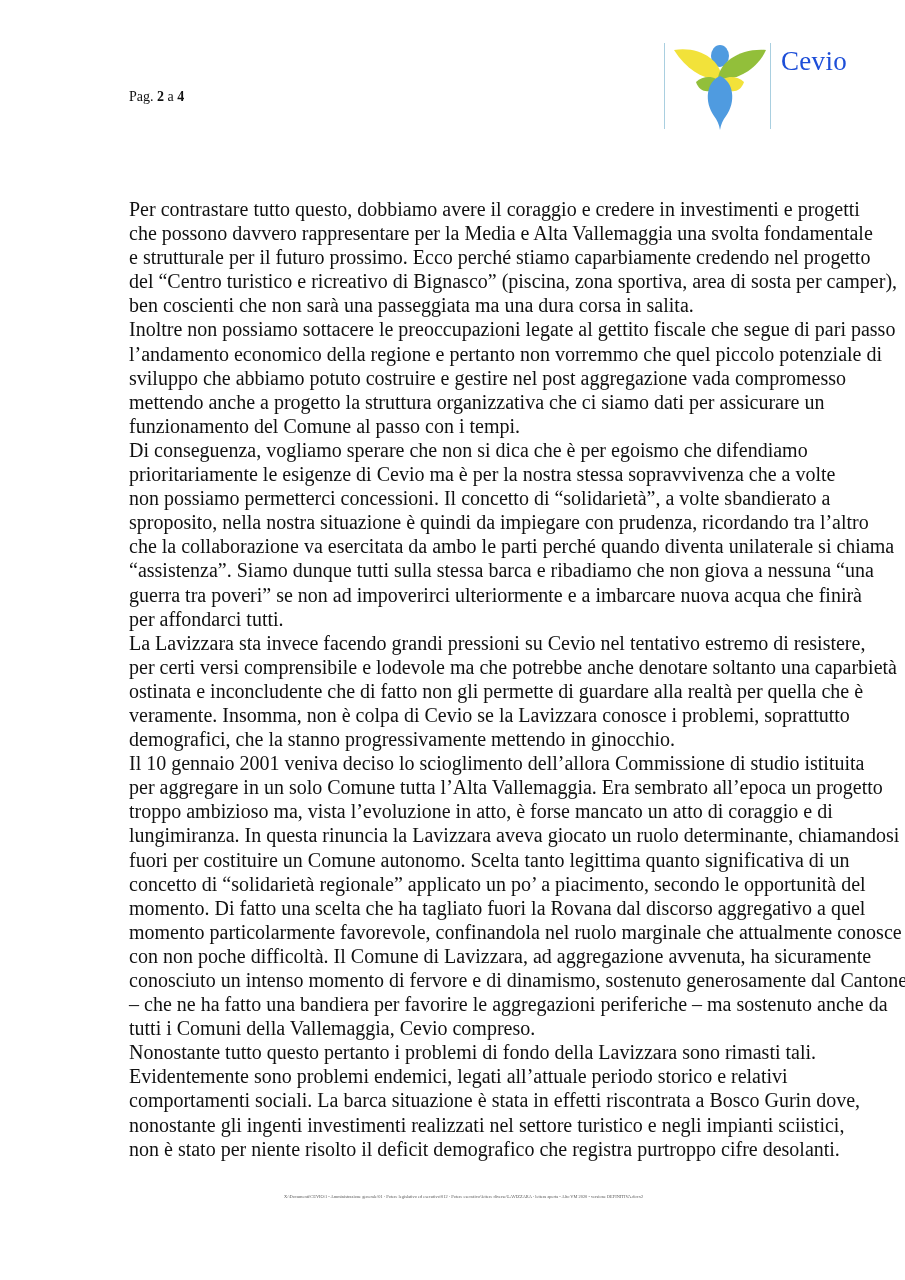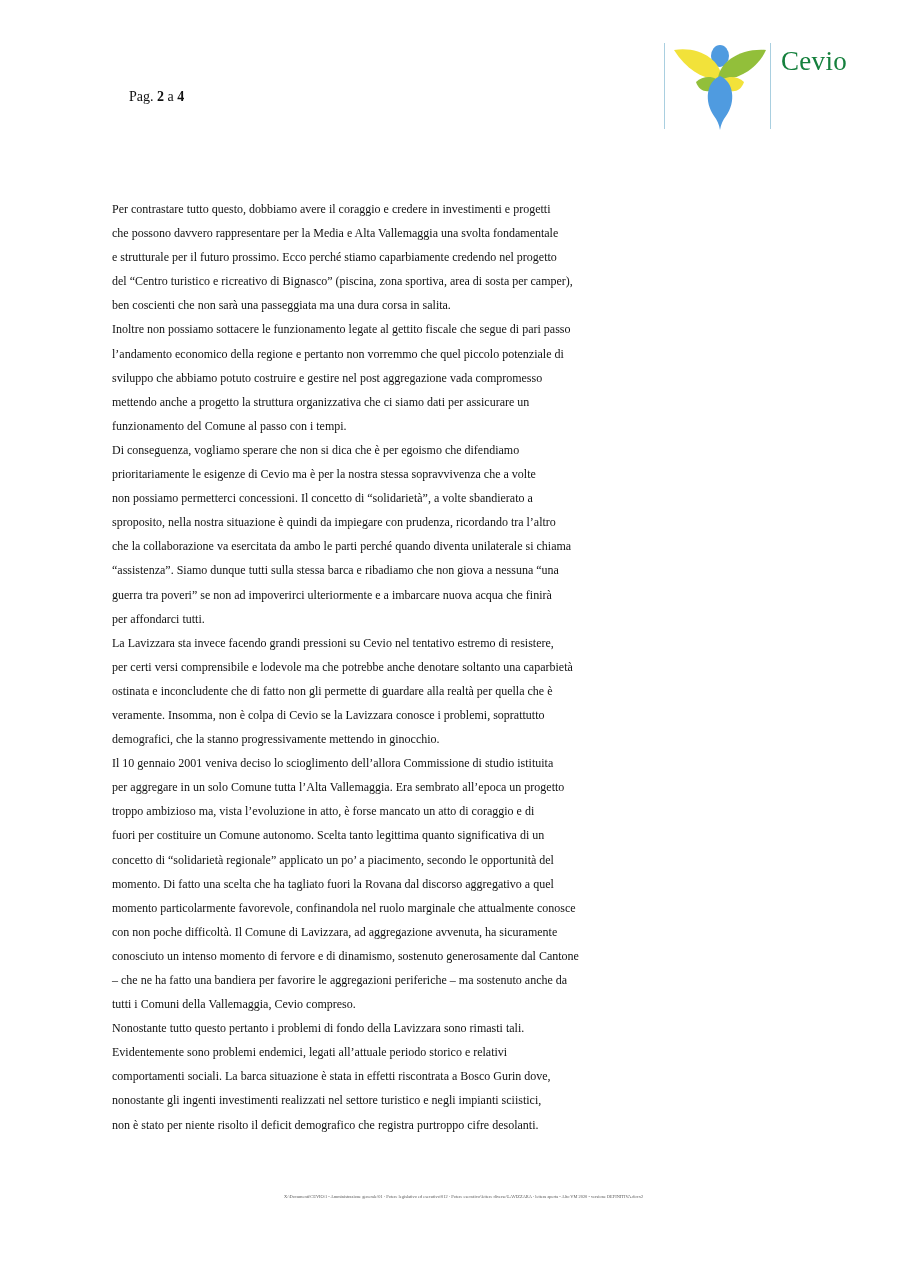--- a/index.html
+++ b/index.html
@@ -5,24 +5,24 @@
   html, body { margin: 0; padding: 0; background: #ffffff; }
   body { width: 905px; height: 1280px; position: relative; overflow: hidden;
          font-family: "Liberation Serif", "DejaVu Serif", serif; color: #111; }
   .page-num { position: absolute; left: 129px; top: 89px; font-size: 14px; font-family: Liberation Serif, serif; }
   .page-num b { font-weight: bold; }
   .logo { position: absolute; left: 660px; top: 40px; width: 200px; height: 95px; }
   .logo .vline { position: absolute; top: 3px; width: 1px; height: 86px; background: #a9cfe0; }
   .logo .vline.l { left: 4px; }
   .logo .vline.r { left: 110px; }
   .logo svg { position: absolute; left: 10px; top: 2px; }
-  .logo .brand { position: absolute; left: 121px; top: 6px; font-size: 27px; color: #15803d;
+  .logo .brand { position: absolute; left: 121px; top: 6px; font-size: 27px; color: #1d4ed8;
                  font-family: "Liberation Serif", "DejaVu Serif", serif; letter-spacing: 0.3px; }
-  .body { position: absolute; left: 112px; top: 197px; width: 720px;
-          font-size: 12px; line-height: 24.1px; white-space: nowrap; }
+  .body { position: absolute; left: 129px; top: 197px; width: 720px;
+          font-size: 20px; line-height: 24.1px; white-space: nowrap; }
   .body .ln { display: block; height: 24.1px; }
   .footer { position: absolute; left: 284px; top: 1194px; font-size: 4.4px; color: #555;
             font-family: "Liberation Serif", serif; white-space: nowrap; }
 </style>
 </head>
 <body>
 
 <div class="page-num">
   <span>Pag.</span>
   <b>2</b>
@@ -49,41 +49,42 @@
   </svg>
   <div class="brand">Cevio</div>
 </div>
 
 <div class="body" id="body">
     <span class="ln">Per contrastare tutto questo, dobbiamo avere il coraggio e credere in investimenti e progetti</span>
     <span class="ln">che possono davvero rappresentare per la Media e Alta Vallemaggia una svolta fondamentale</span>
     <span class="ln">e strutturale per il futuro prossimo. Ecco perché stiamo caparbiamente credendo nel progetto</span>
     <span class="ln">del “Centro turistico e ricreativo di Bignasco” (piscina, zona sportiva, area di sosta per camper),</span>
     <span class="ln">ben coscienti che non sarà una passeggiata ma una dura corsa in salita.</span>
-    <span class="ln">Inoltre non possiamo sottacere le funzionamento legate al gettito fiscale che segue di pari passo</span>
+    <span class="ln">Inoltre non possiamo sottacere le preoccupazioni legate al gettito fiscale che segue di pari passo</span>
     <span class="ln">l’andamento economico della regione e pertanto non vorremmo che quel piccolo potenziale di</span>
     <span class="ln">sviluppo che abbiamo potuto costruire e gestire nel post aggregazione vada compromesso</span>
     <span class="ln">mettendo anche a progetto la struttura organizzativa che ci siamo dati per assicurare un</span>
     <span class="ln">funzionamento del Comune al passo con i tempi.</span>
     <span class="ln">Di conseguenza, vogliamo sperare che non si dica che è per egoismo che difendiamo</span>
     <span class="ln">prioritariamente le esigenze di Cevio ma è per la nostra stessa sopravvivenza che a volte</span>
     <span class="ln">non possiamo permetterci concessioni. Il concetto di “solidarietà”, a volte sbandierato a</span>
     <span class="ln">sproposito, nella nostra situazione è quindi da impiegare con prudenza, ricordando tra l’altro</span>
     <span class="ln">che la collaborazione va esercitata da ambo le parti perché quando diventa unilaterale si chiama</span>
     <span class="ln">“assistenza”. Siamo dunque tutti sulla stessa barca e ribadiamo che non giova a nessuna “una</span>
     <span class="ln">guerra tra poveri” se non ad impoverirci ulteriormente e a imbarcare nuova acqua che finirà</span>
     <span class="ln">per affondarci tutti.</span>
     <span class="ln">La Lavizzara sta invece facendo grandi pressioni su Cevio nel tentativo estremo di resistere,</span>
     <span class="ln">per certi versi comprensibile e lodevole ma che potrebbe anche denotare soltanto una caparbietà</span>
     <span class="ln">ostinata e inconcludente che di fatto non gli permette di guardare alla realtà per quella che è</span>
     <span class="ln">veramente. Insomma, non è colpa di Cevio se la Lavizzara conosce i problemi, soprattutto</span>
     <span class="ln">demografici, che la stanno progressivamente mettendo in ginocchio.</span>
     <span class="ln">Il 10 gennaio 2001 veniva deciso lo scioglimento dell’allora Commissione di studio istituita</span>
     <span class="ln">per aggregare in un solo Comune tutta l’Alta Vallemaggia. Era sembrato all’epoca un progetto</span>
     <span class="ln">troppo ambizioso ma, vista l’evoluzione in atto, è forse mancato un atto di coraggio e di</span>
+    <span class="ln">lungimiranza. In questa rinuncia la Lavizzara aveva giocato un ruolo determinante, chiamandosi</span>
     <span class="ln">fuori per costituire un Comune autonomo. Scelta tanto legittima quanto significativa di un</span>
     <span class="ln">concetto di “solidarietà regionale” applicato un po’ a piacimento, secondo le opportunità del</span>
     <span class="ln">momento. Di fatto una scelta che ha tagliato fuori la Rovana dal discorso aggregativo a quel</span>
     <span class="ln">momento particolarmente favorevole, confinandola nel ruolo marginale che attualmente conosce</span>
     <span class="ln">con non poche difficoltà. Il Comune di Lavizzara, ad aggregazione avvenuta, ha sicuramente</span>
     <span class="ln">conosciuto un intenso momento di fervore e di dinamismo, sostenuto generosamente dal Cantone</span>
     <span class="ln">– che ne ha fatto una bandiera per favorire le aggregazioni periferiche – ma sostenuto anche da</span>
     <span class="ln">tutti i Comuni della Vallemaggia, Cevio compreso.</span>
     <span class="ln">Nonostante tutto questo pertanto i problemi di fondo della Lavizzara sono rimasti tali.</span>
     <span class="ln">Evidentemente sono problemi endemici, legati all’attuale periodo storico e relativi</span>

